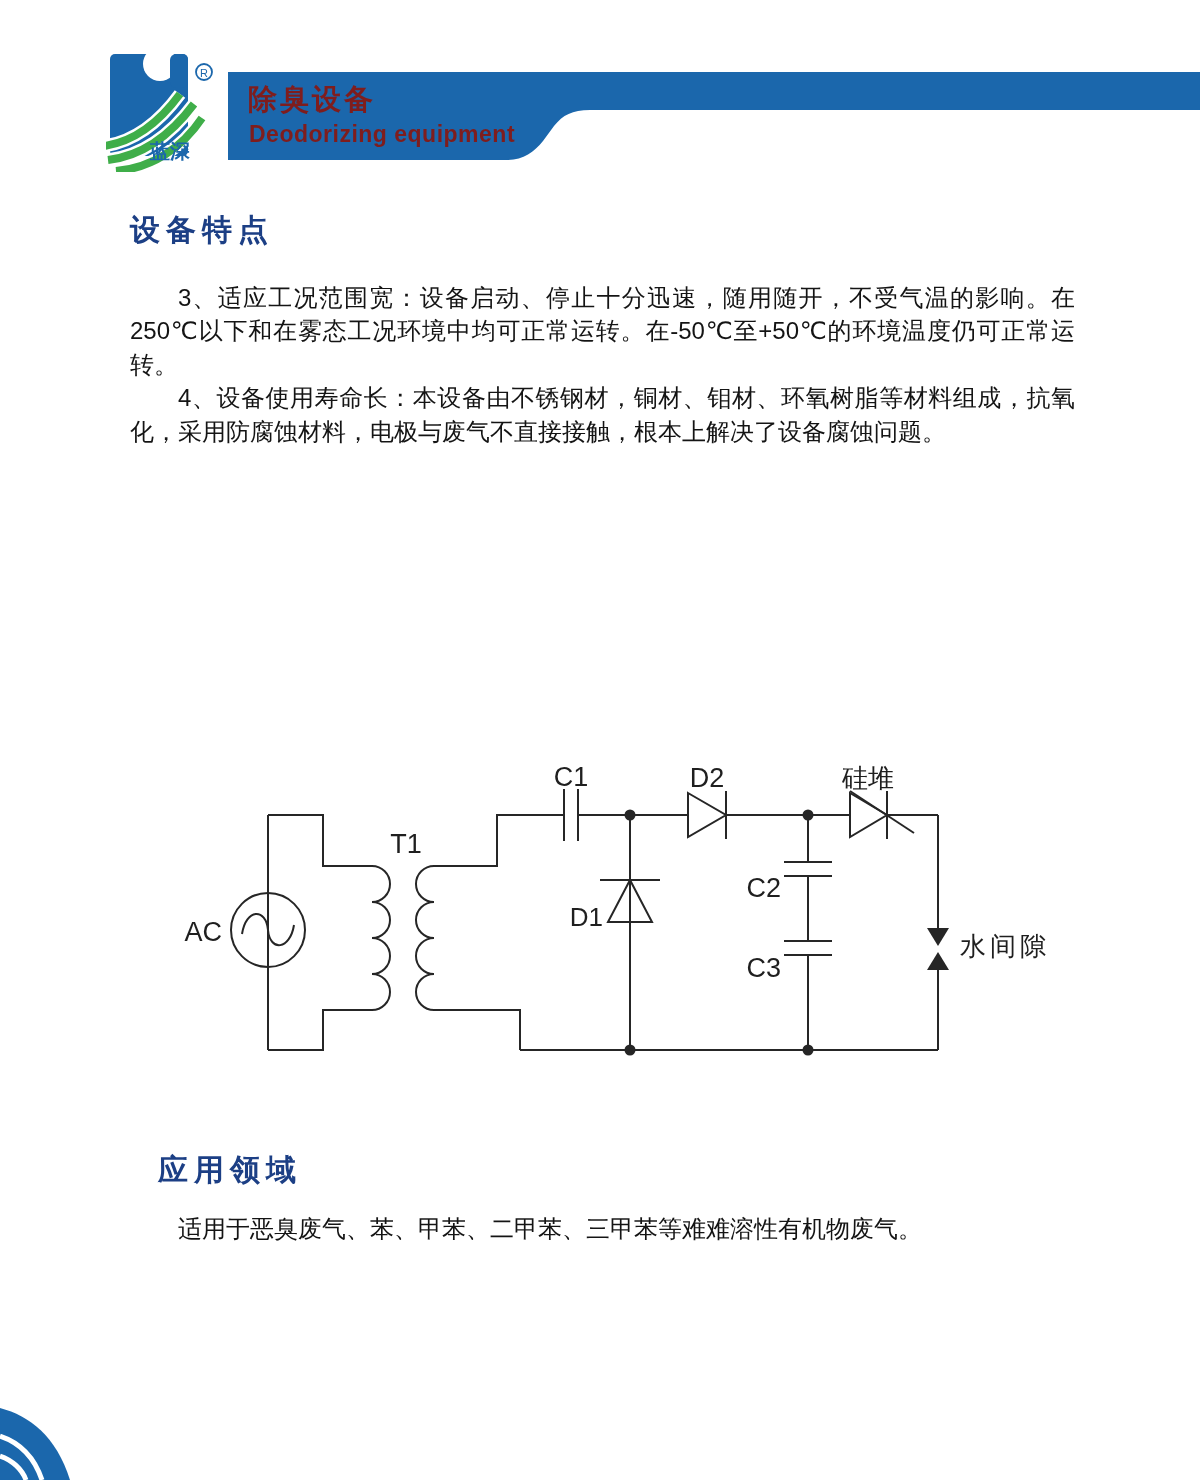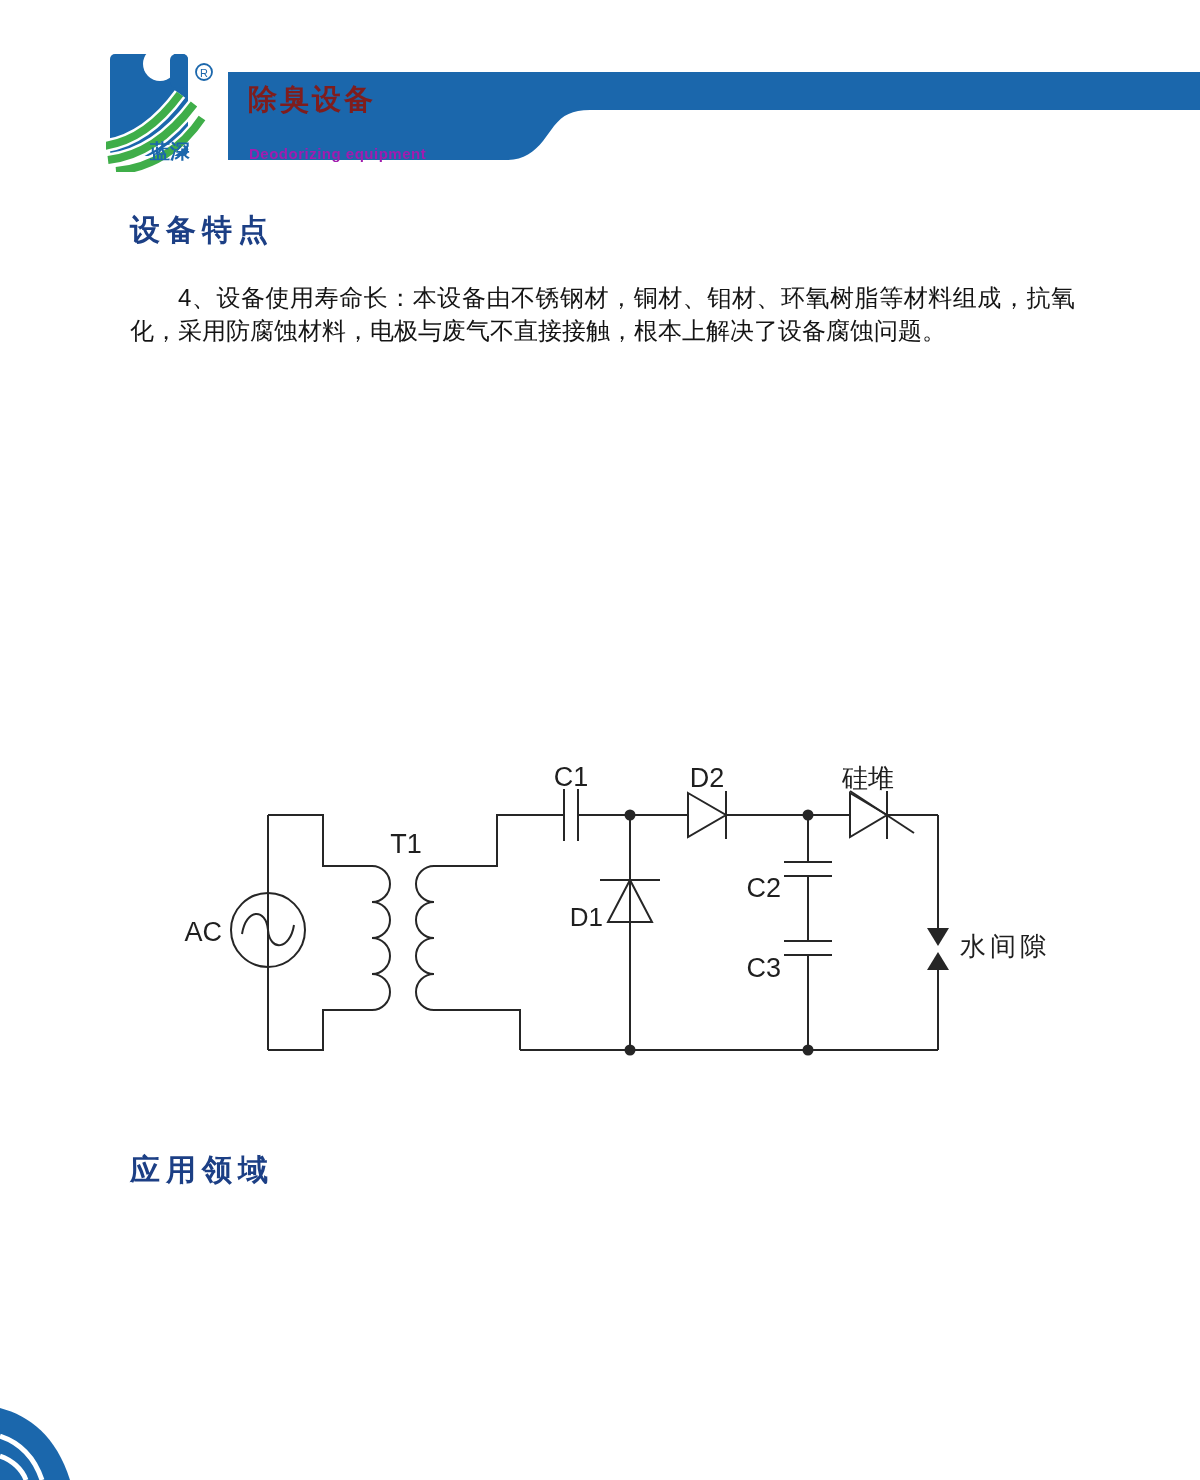--- a/index.html
+++ b/index.html
@@ -13,29 +13,29 @@
   }
   
   .logo-svg { position:absolute; left:106px; top:50px; }
   .banner-svg { position:absolute; left:228px; top:71px; }
   .banner-title {
     position:absolute; left:248px; top:80px;
     color:#7f1d1d; font-size:29px; font-weight:bold; letter-spacing:3px;
   }
   .banner-subtitle {
     position:absolute; left:249px; top:121px;
-    color:#a21caf; font-size:15px; font-weight:bold; letter-spacing:0.5px;margin-top:24px;
+    color:#7f1d1d; font-size:23px; font-weight:bold; letter-spacing:0.5px;
   }
   
   .sec-heading {
     position:absolute; left:130px;
     color:#1c3f85; font-size:30px; font-weight:bold; letter-spacing:6px;
   }
   .h-features { top:210px; }
-  .h-application { top:1150px; }
+  .h-application { top:1150px;margin-left:28px; }
   
   .features-text {
     position:absolute; left:130px; top:281px; width:945px;
     font-size:24px; line-height:33.4px; color:#141414;
     text-align:justify;
   }
   .features-text p { text-indent:2em; }
   .application-text {
     position:absolute; left:130px; top:1212px; width:945px;
     font-size:24px; line-height:33px; color:#141414;
@@ -72,20 +72,21 @@
 
   <svg class="banner-svg" width="972" height="92" viewBox="0 0 972 92">
     <path d="M 0 1 H 972 V 39 H 362 C 344 39 335 44 326 55 L 315 70 C 306 81 295 89 279 89 H 0 Z" fill="#1b67ac"></path>
   </svg>
   <div class="banner-title">除臭设备</div>
   <div class="banner-subtitle">Deodorizing equipment</div>
 
   <div class="sec-heading h-features">设备特点</div>
 
   <div class="features-text">
+    <p>3、适应工况范围宽：设备启动、停止十分迅速，随用随开，不受气温的影响。在250℃以下和在雾态工况环境中均可正常运转。在-50℃至+50℃的环境温度仍可正常运转。</p>
     <p>4、设备使用寿命长：本设备由不锈钢材，铜材、钼材、环氧树脂等材料组成，抗氧化，采用防腐蚀材料，电极与废气不直接接触，根本上解决了设备腐蚀问题。</p>
   </div>
 
   <svg class="circuit-svg" width="1200" height="345" viewBox="0 740 1200 345" fill="none" stroke="#262626" stroke-width="2">
 
     <circle cx="268" cy="930" r="37"></circle>
     <path d="M 242 934 C 246 908 266 908 268 930 C 270 952 290 950 294 925"></path>
     <line x1="268" y1="815" x2="268" y2="1050"></line>
 
     <path d="M 268 815 H 323 V 866 H 372"></path>
@@ -140,20 +141,21 @@
     <line x1="938" y1="815" x2="938" y2="928"></line>
     <path d="M 927 928 H 949 L 938 946 Z" fill="#262626" stroke="none"></path>
     <path d="M 927 970 H 949 L 938 952 Z" fill="#262626" stroke="none"></path>
     <line x1="938" y1="970" x2="938" y2="1050"></line>
     <text x="960" y="955" font-size="26" letter-spacing="4" stroke="none">水间隙</text>
 
     <line x1="520" y1="1050" x2="938" y2="1050"></line>
   </svg>
 
   <div class="sec-heading h-application">应用领域</div>
+  <div class="application-text">适用于恶臭废气、苯、甲苯、二甲苯、三甲苯等难难溶性有机物废气。</div>
 
   <svg class="corner-svg" width="90" height="90" viewBox="0 0 90 90">
     <path d="M 0 90 V 18 C 30 26 56 46 70 90 Z" fill="#1b67ac"></path>
     <path d="M 0 46 C 18 52 34 66 42 90" fill="none" stroke="#ffffff" stroke-width="5"></path>
     <path d="M 0 66 C 12 70 22 79 26 90" fill="none" stroke="#ffffff" stroke-width="5"></path>
   </svg>
 
 </div>
 
 </body></html>

